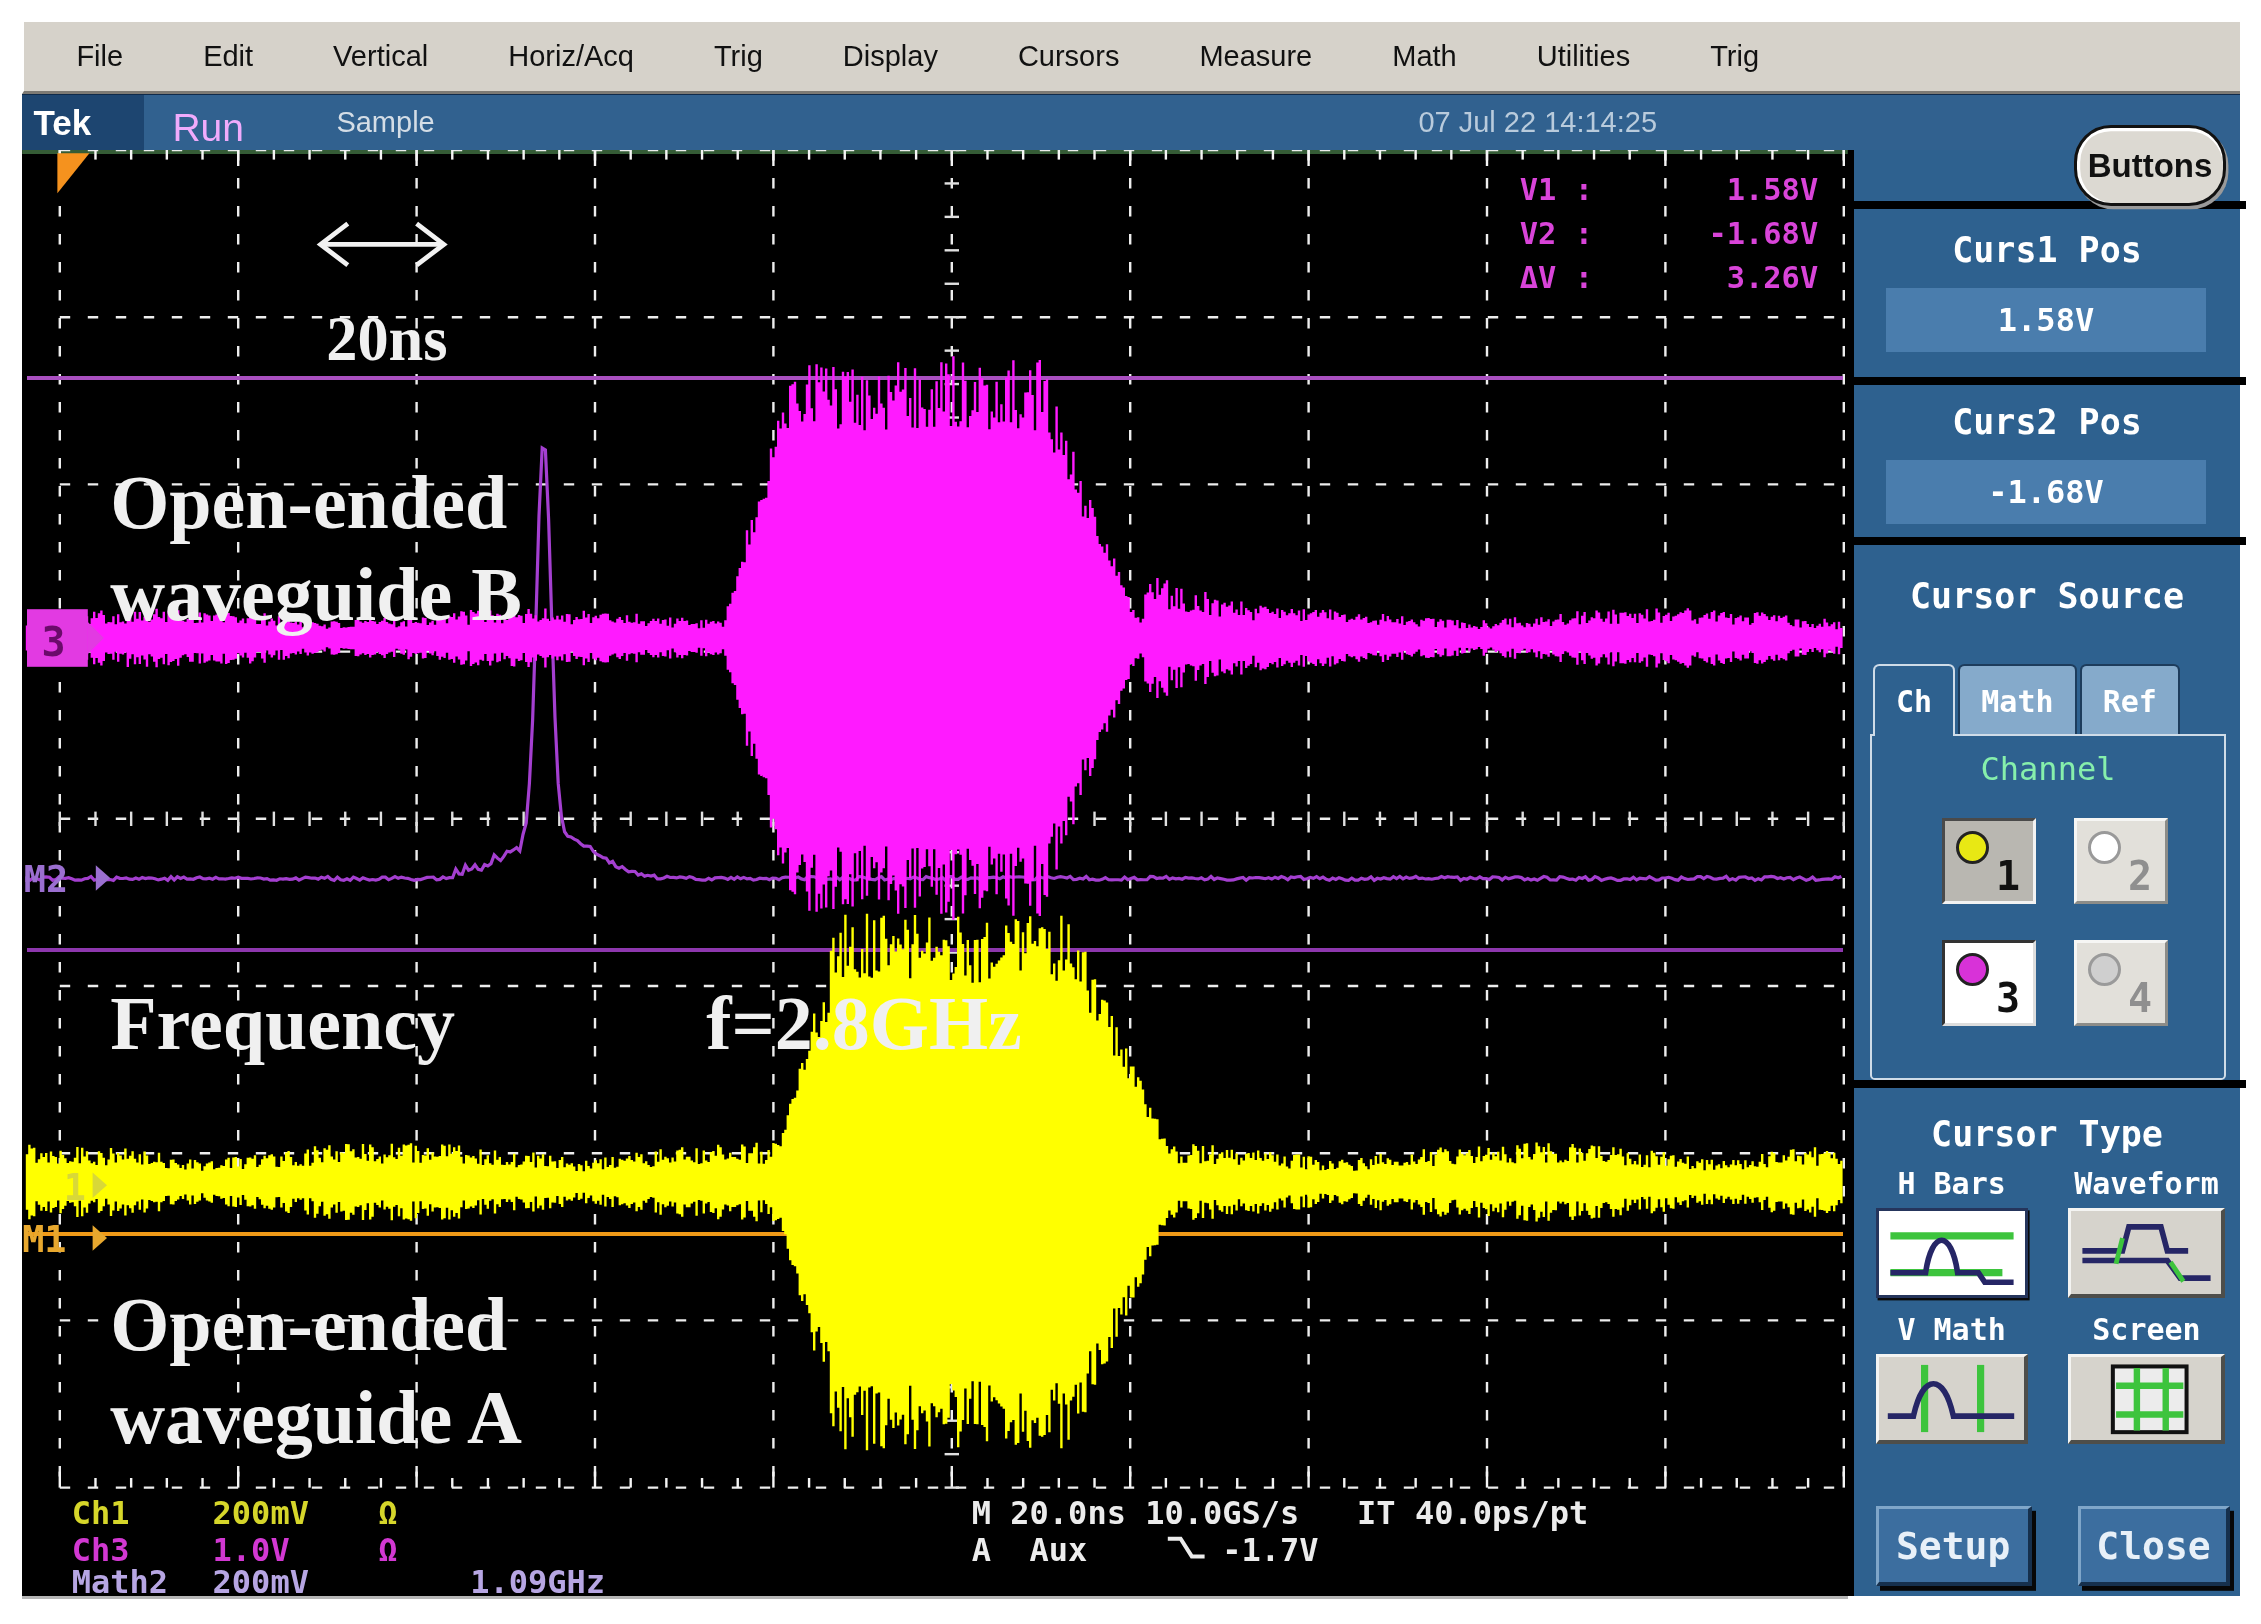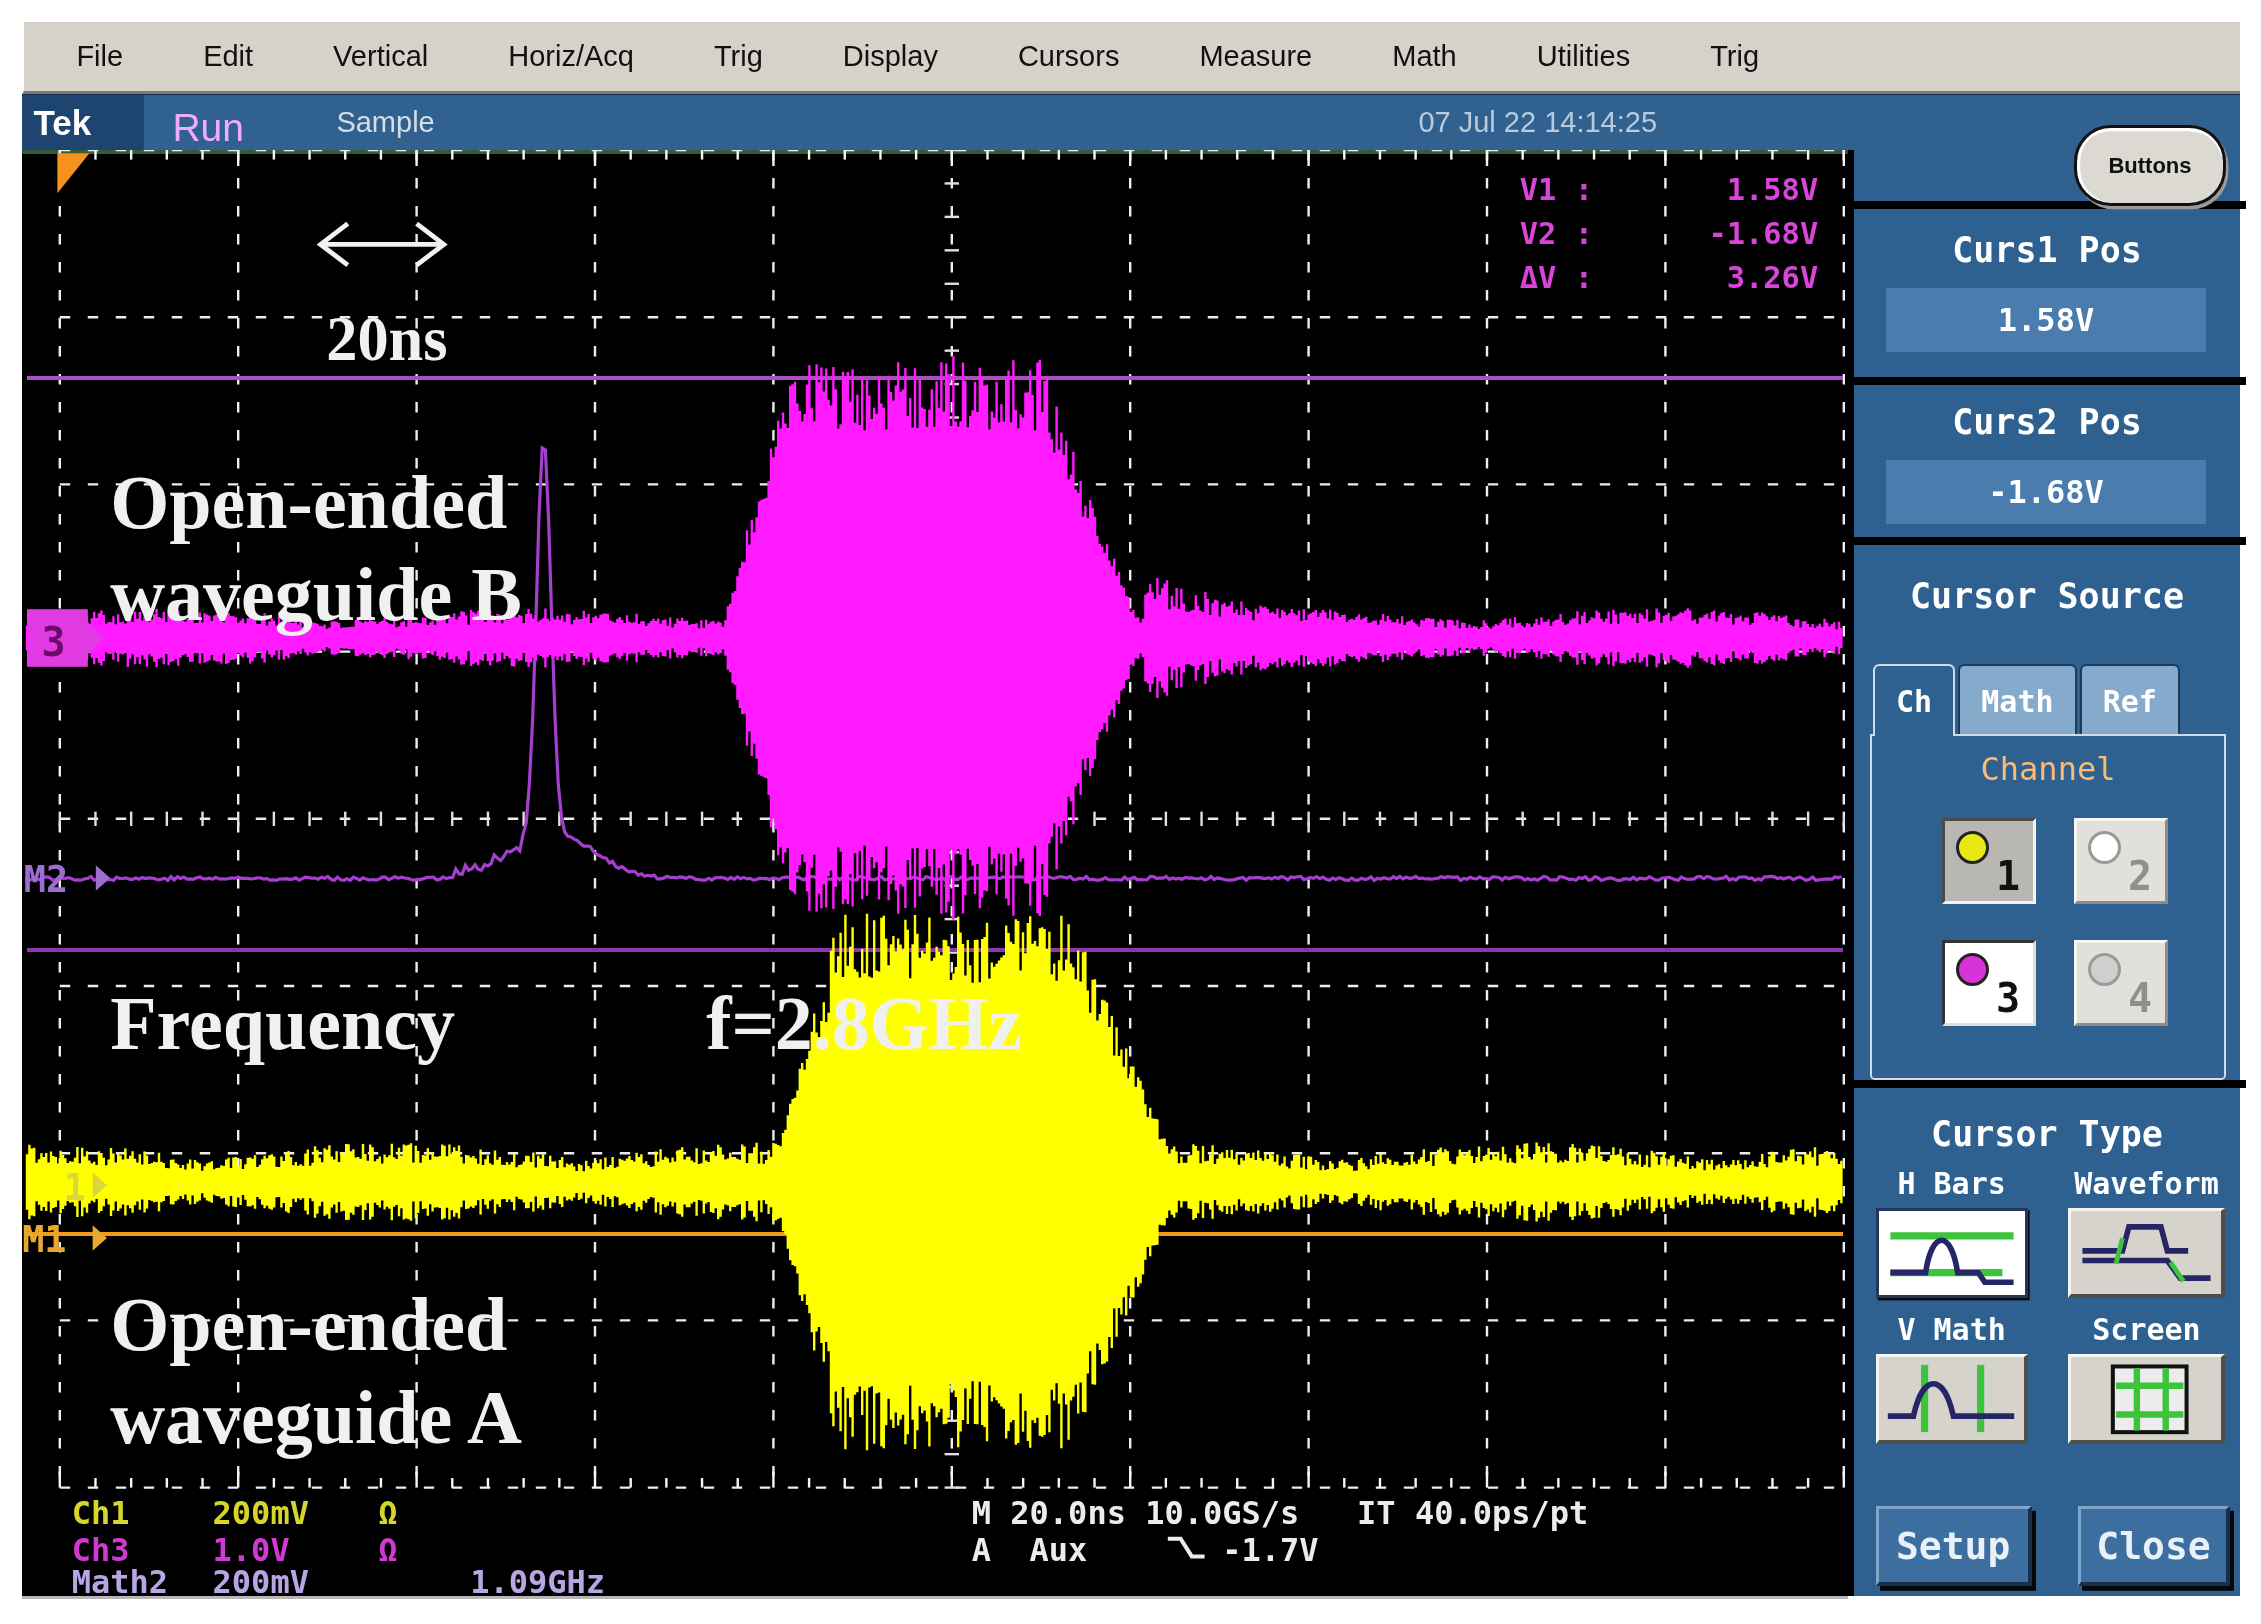--- a/index.html
+++ b/index.html
@@ -45,21 +45,21 @@
     display:flex;align-items:center;justify-content:center;cursor:pointer;}
   .tabs{position:absolute;left:19px;top:514px;display:flex;}
   .tab{height:70px;padding:0 21px;display:flex;align-items:center;justify-content:center;
     font-family:"DejaVu Sans Mono",monospace;font-weight:bold;font-size:30px;color:#fff;
     background:#85aacb;border:2.4px solid #1d3c5c;border-bottom:none;
     border-radius:6.4px 6.4px 0 0;margin-right:3.2px;cursor:pointer;}
   .tab.active{background:#2e618f;border-color:#cfdce8;z-index:3;position:relative;}
   .tabbody{position:absolute;left:16px;top:584px;width:352px;height:342px;
     border:2.4px solid #cfdce8;border-radius:0 0 4.8px 4.8px;}
   .group-label{position:absolute;left:0;top:14.4px;width:100%;text-align:center;
-    font-family:"DejaVu Sans Mono",monospace;font-size:32px;color:#fdba74;}
+    font-family:"DejaVu Sans Mono",monospace;font-size:32px;color:#86efac;}
   .chbtn{position:absolute;width:94px;height:86px;cursor:pointer;}
   .chbtn .num{position:absolute;right:12.8px;bottom:1.6px;
     font-family:"DejaVu Sans Mono",monospace;font-weight:bold;font-size:40px;}
   .chbtn .dot{position:absolute;left:11.2px;top:9.6px;width:27px;height:27px;border-radius:50%;}
   .chbtn.on1{background:#b9b7b1;border-top:3.2px solid #4a4a4a;border-left:3.2px solid #4a4a4a;
     border-bottom:3.2px solid #f2f2f2;border-right:3.2px solid #f2f2f2;box-sizing:border-box;}
   .chbtn.on3{background:#ffffff;border-top:3.2px solid #333;border-left:3.2px solid #333;
     border-bottom:3.2px solid #ddd;border-right:3.2px solid #ddd;box-sizing:border-box;}
   .chbtn.off{background:#e2e0da;border-top:3.2px solid #f6f6f4;border-left:3.2px solid #f6f6f4;
     border-bottom:3.2px solid #8c8c88;border-right:3.2px solid #8c8c88;box-sizing:border-box;}
@@ -74,21 +74,21 @@
     color:#e8f0f8;font-family:"DejaVu Sans Mono",monospace;font-weight:bold;font-size:38px;
     display:flex;align-items:center;justify-content:center;cursor:pointer;
     border-top:3.2px solid #7fa6c9;border-left:3.2px solid #7fa6c9;
     border-bottom:4px solid #16304d;border-right:4px solid #16304d;
     box-shadow:4px 4.8px 0 #070707;box-sizing:border-box;}
 
   .buttons-pill{position:absolute;left:2074px;top:125px;width:146px;height:75px;
     background:#dcd9d2;border:3.2px solid #111;border-radius:37px;
     box-shadow:inset 0 3.2px 0 #fff,inset 3.2px 0 0 #fff,2.4px 3.2px 0 #9a9a9a;
     display:flex;align-items:center;justify-content:center;
-    font-size:22px;font-weight:bold;color:#111;cursor:pointer;z-index:5;}
+    font-size:33px;font-weight:bold;color:#111;cursor:pointer;z-index:5;}
 </style>
 </head>
 <body>
 
 <div class="page">
 
   <div class="menubar">
     <span class="menu-item">File</span>
     <span class="menu-item">Edit</span>
     <span class="menu-item">Vertical</span>

